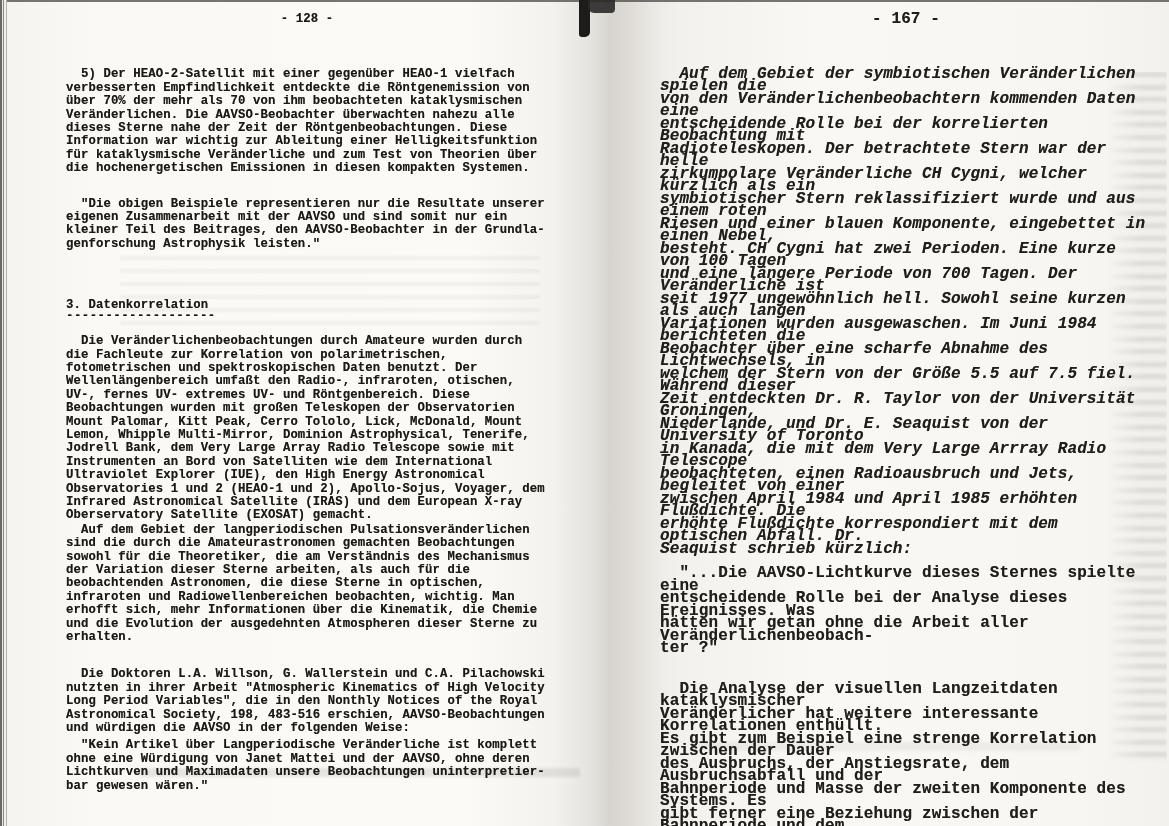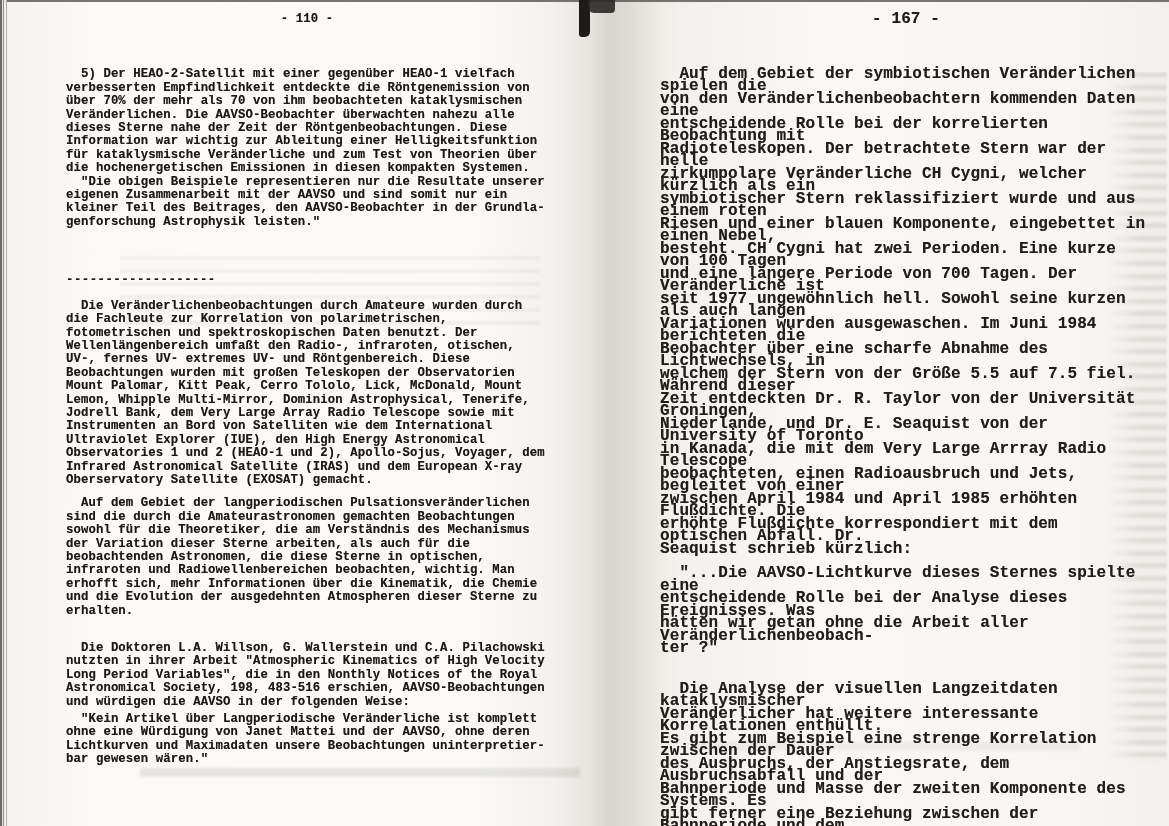--- a/index.html
+++ b/index.html
@@ -43,64 +43,65 @@
     background:rgba(105,103,100,.14);filter:blur(1.6px);}
   .bleed-bottom2{position:absolute;left:700px;top:742px;width:380px;height:9px;
     background:rgba(105,103,100,.08);filter:blur(1.8px);}
 
   .page{position:absolute;color:#1b1916;font-weight:bold;}
   .page .block{white-space:pre-wrap;}
   .page-number{text-align:center;margin:0 0 42px 0;}
 
   .page-left{left:66px;top:13px;width:482px;
     font-size:12.3px;line-height:13.4px;letter-spacing:.1px;}
-  .page-left .b-para1{font-family:Liberation Mono, monospace;}
+  .page-left .b-para1{margin-bottom:22px;font-family:Liberation Mono, monospace;}
   .page-left .b-quote1{margin-bottom:48px;}
   .page-left .b-heading{margin-bottom:0;}
   .page-left .b-underline{margin:-3px 0 12px 0;letter-spacing:.5px;}
-  .page-left .b-para2{margin-bottom:10px;}
+  .page-left .b-para2{margin-bottom:1px;}
   .page-left .b-para3{margin-bottom:24px;}
   .page-left .b-para4{margin-bottom:4px;}
 
   .page-right{left:660px;top:13px;width:492px;
     font-size:16px;line-height:12.5px;letter-spacing:.1px;color:#201e1b;}
-  .page-right .b-para1{margin-bottom:12px;}
+  .page-right .b-para1{margin-bottom:12px;font-style:italic;}
   .page-right .b-quote1{margin-bottom:28px;}
 
   .txt{text-shadow:0 0 .5px rgba(25,23,20,.55);}
 </style>
 </head>
 <body>
 
 <div class="scan">
 
   <div class="gutter-shadow"></div>
   <div class="edge-top"></div>
   <div class="edge-left"></div>
   <div class="gutter-mark"></div>
   <div class="gutter-mark2"></div>
   <div class="bleed-right"></div>
   <div class="bleed-mid"></div>
   <div class="bleed-bottom"></div>
   <div class="bleed-bottom2"></div>
 
   <div class="page page-left">
-    <div class="page-number txt">- 110 -</div>
+    <div class="page-number txt">- 128 -</div>
     <div class="block txt b-para1">  5) Der HEAO-2-Satellit mit einer gegenüber HEAO-1 vielfach
 verbesserten Empfindlichkeit entdeckte die Röntgenemission von
 über 70% der mehr als 70 von ihm beobachteten kataklysmischen
 Veränderlichen. Die AAVSO-Beobachter überwachten nahezu alle
 dieses Sterne nahe der Zeit der Röntgenbeobachtungen. Diese
 Information war wichtig zur Ableitung einer Helligkeitsfunktion
 für kataklysmische Veränderliche und zum Test von Theorien über
 die hochenergetischen Emissionen in diesen kompakten Systemen.</div>
     <div class="block txt b-quote1">  "Die obigen Beispiele representieren nur die Resultate unserer
 eigenen Zusammenarbeit mit der AAVSO und sind somit nur ein
 kleiner Teil des Beitrages, den AAVSO-Beobachter in der Grundla-
 genforschung Astrophysik leisten."</div>
+    <div class="block txt b-heading">3. Datenkorrelation</div>
     <div class="block txt b-underline">-------------------</div>
     <div class="block txt b-para2">  Die Veränderlichenbeobachtungen durch Amateure wurden durch
 die Fachleute zur Korrelation von polarimetrischen,
 fotometrischen und spektroskopischen Daten benutzt. Der
 Wellenlängenbereich umfaßt den Radio-, infraroten, otischen,
 UV-, fernes UV- extremes UV- und Röntgenbereich. Diese
 Beobachtungen wurden mit großen Teleskopen der Observatorien
 Mount Palomar, Kitt Peak, Cerro Tololo, Lick, McDonald, Mount
 Lemon, Whipple Multi-Mirror, Dominion Astrophysical, Tenerife,
 Jodrell Bank, dem Very Large Array Radio Telescope sowie mit

